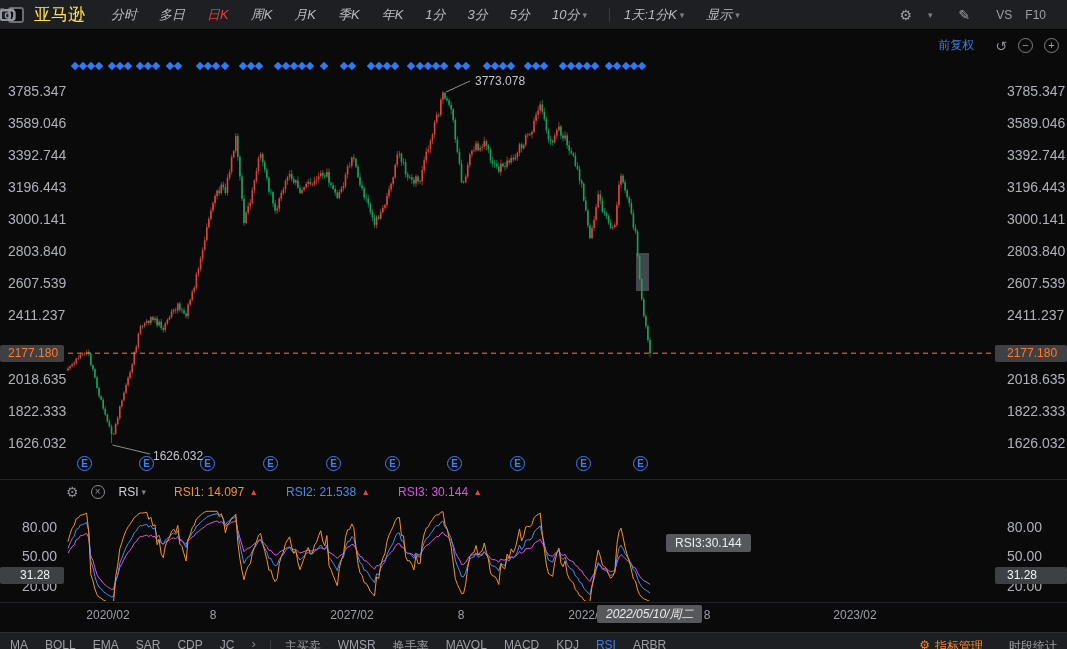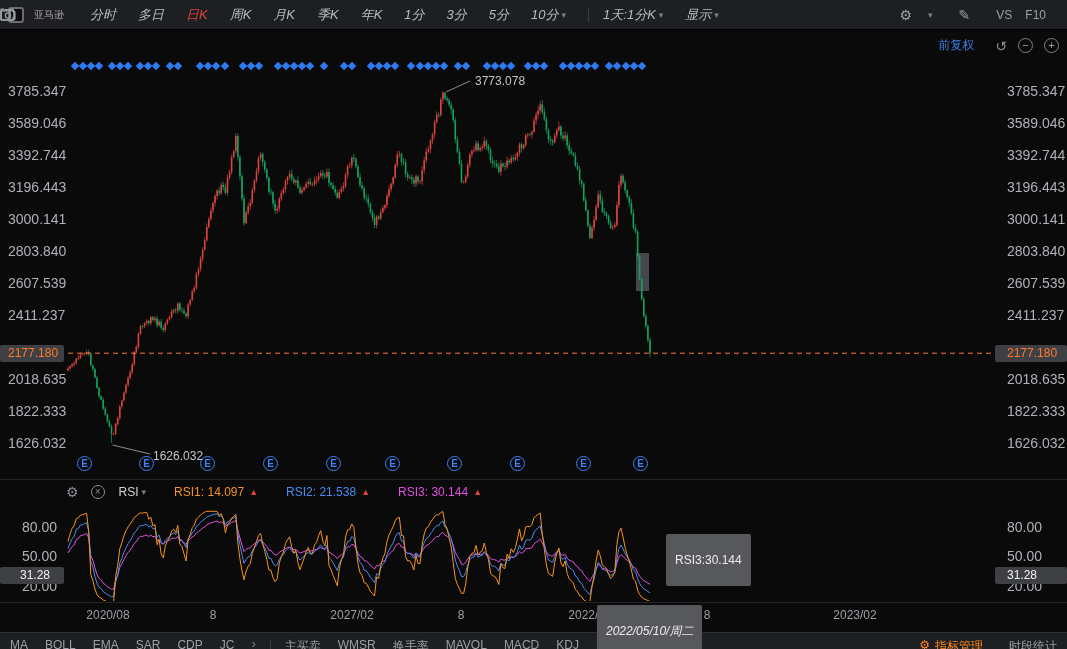--- a/index.html
+++ b/index.html
@@ -3,21 +3,21 @@
 <meta charset="utf-8">
 <style>
   *{margin:0;padding:0;box-sizing:border-box;}
   html,body{width:1067px;height:649px;overflow:hidden;background:#0a0a0b;}
   body{font-family:"Liberation Sans","DejaVu Sans",sans-serif;}
   #root{position:relative;width:1067px;height:649px;background:#0a0a0b;color:#c6c8cc;}
 
   
   .toolbar{position:absolute;top:0;left:0;width:100%;height:30px;background:#1e1f22;display:flex;align-items:center;padding:0 8px;border-bottom:1px solid #000;}
   .logo{width:16px;height:16px;border:2px solid #6a6d73;border-radius:3px;background:#0c0c0d;margin-right:10px;flex:none;}
-  .symbol{color:#a3a3a3;font-size:10px;margin-right:26px;white-space:nowrap;font-family:Liberation Mono, monospace;}
+  .symbol{color:#fde047;font-size:17px;margin-right:26px;white-space:nowrap;font-family:Liberation Mono, monospace;}
   .tb-item{font-size:13px;color:#b9bcc2;margin-right:22px;white-space:nowrap;display:flex;align-items:center;font-style:italic;}
   .tb-item.active{color:#e2403a;}
   .caret{font-size:9px;color:#7d8086;margin-left:3px;}
   .vsep{width:1px;height:14px;background:#3a3b3e;margin-right:14px;}
   .icons{margin-left:auto;display:flex;align-items:center;gap:13px;color:#9ba0a6;}
   .ticon{display:flex;align-items:center;color:#9ba0a6;font-size:14px;}
   .ticon svg{stroke:currentColor;fill:none;stroke-width:1.2;}
   .tlabel{font-size:12px;color:#9ba0a6;}
 
   
@@ -46,21 +46,21 @@
 
   
   .rsi-header{position:absolute;top:481px;left:66px;height:22px;display:flex;align-items:center;font-size:12px;color:#c0c3c8;z-index:2;}
   .gearicon{font-size:14px;color:#8b8e94;margin-right:12px;}
   .xcircle{width:14px;height:14px;border:1px solid #8b8e94;border-radius:50%;color:#8b8e94;font-size:10px;line-height:12px;text-align:center;margin-right:14px;}
   .rsi-sel{display:flex;align-items:center;color:#d2d4d8;}
   #rsi-values{display:flex;}
   .rsi-val{margin-left:28px;font-size:12px;display:flex;align-items:center;white-space:nowrap;}
   .tri{font-size:9px;color:#e2403a;margin-left:5px;}
 
-  .tooltip{position:absolute;background:#57585c;color:#ececec;font-size:12px;line-height:16px;padding:18px 9px;border-radius:2px;z-index:6;white-space:nowrap;}
+  .tooltip{position:absolute;background:#57585c;color:#ececec;font-size:12px;line-height:16px;padding:1px 9px;border-radius:2px;z-index:6;white-space:nowrap;}
 
   .xlab{position:absolute;top:608px;font-size:12px;color:#9ba0a6;transform:translateX(-50%);white-space:nowrap;}
 
   
   .bbar{position:absolute;top:632px;left:0;width:100%;height:34px;background:#1e1f22;border-top:1px solid #2f3033;display:flex;align-items:flex-start;padding:5px 10px 0 10px;}
   .bitem{font-size:12px;color:#9ba0a6;margin-right:17px;white-space:nowrap;}
   .bitem.active{color:#3e7de0;}
   .chev{color:#7d8086;margin-right:14px;font-size:13px;line-height:12px;}
   .bsep{width:1px;height:12px;background:#3a3b3e;margin-right:14px;margin-top:2px;}
   .manage{margin-left:auto;color:#ff8a1e;display:flex;gap:5px;font-size:12px;margin-right:26px;white-space:nowrap;}
@@ -838,21 +838,21 @@
       <div class="rax" style="left: 22px; top: 579px;">20.00</div>
       <div class="rax" style="left: 1007px; top: 579px;">20.00</div>
     </div>
   <div class="rtag left">31.28</div>
   <div class="rtag right">31.28</div>
   <div class="tooltip" style="left:666px;top:534px;">RSI3:30.144</div>
 
   <div class="hsep" style="top:602px;"></div>
 
   <div id="xaxis-layer">
-      <div class="xlab" style="left: 108px;">2020/08</div>
+      <div class="xlab" style="left: 108px;">2020/02</div>
       <div class="xlab" style="left: 213px;">8</div>
       <div class="xlab" style="left: 352px;">2027/02</div>
       <div class="xlab" style="left: 461px;">8</div>
       <div class="xlab" style="left: 590px;">2022/02</div>
       <div class="xlab" style="left: 707px;">8</div>
       <div class="xlab" style="left: 855px;">2023/02</div>
     </div>
   <div class="tooltip" style="left:597px;top:605px;font-style:italic;">2022/05/10/周二</div>
 
   <div class="bbar">

